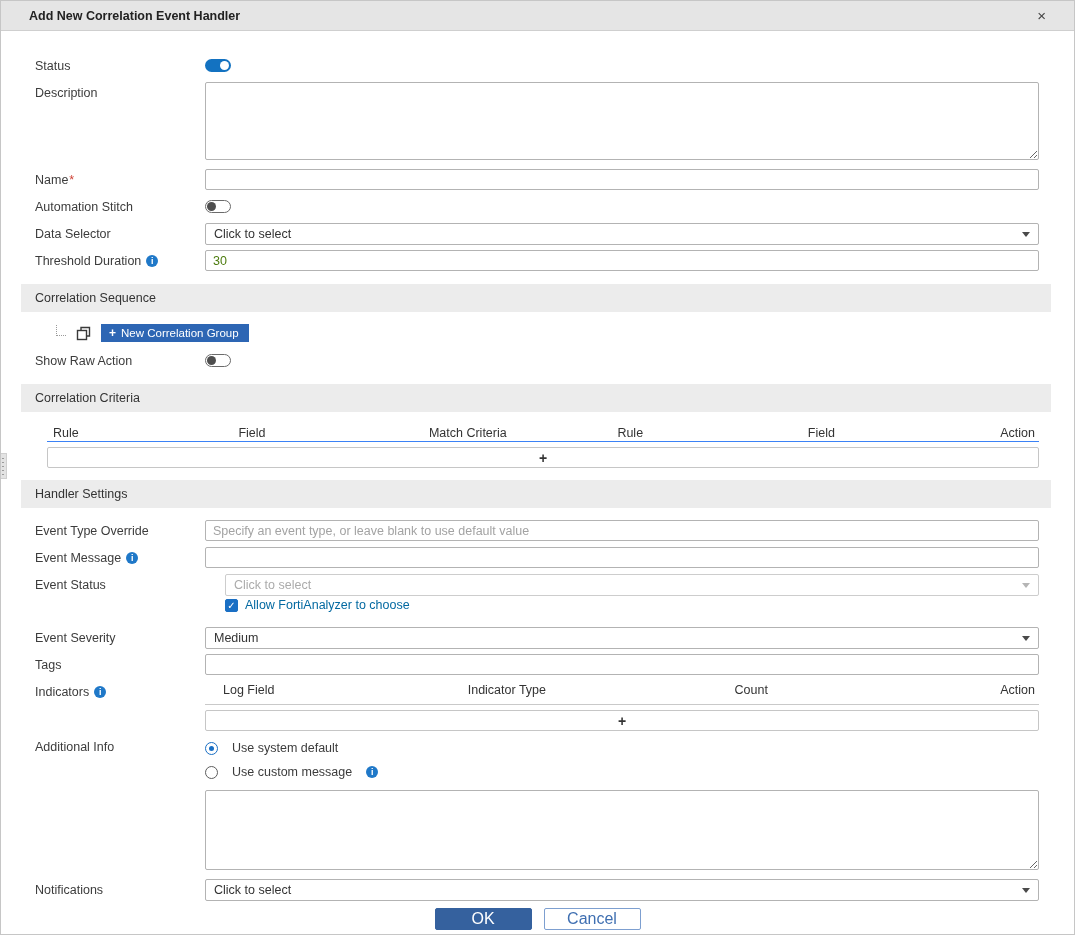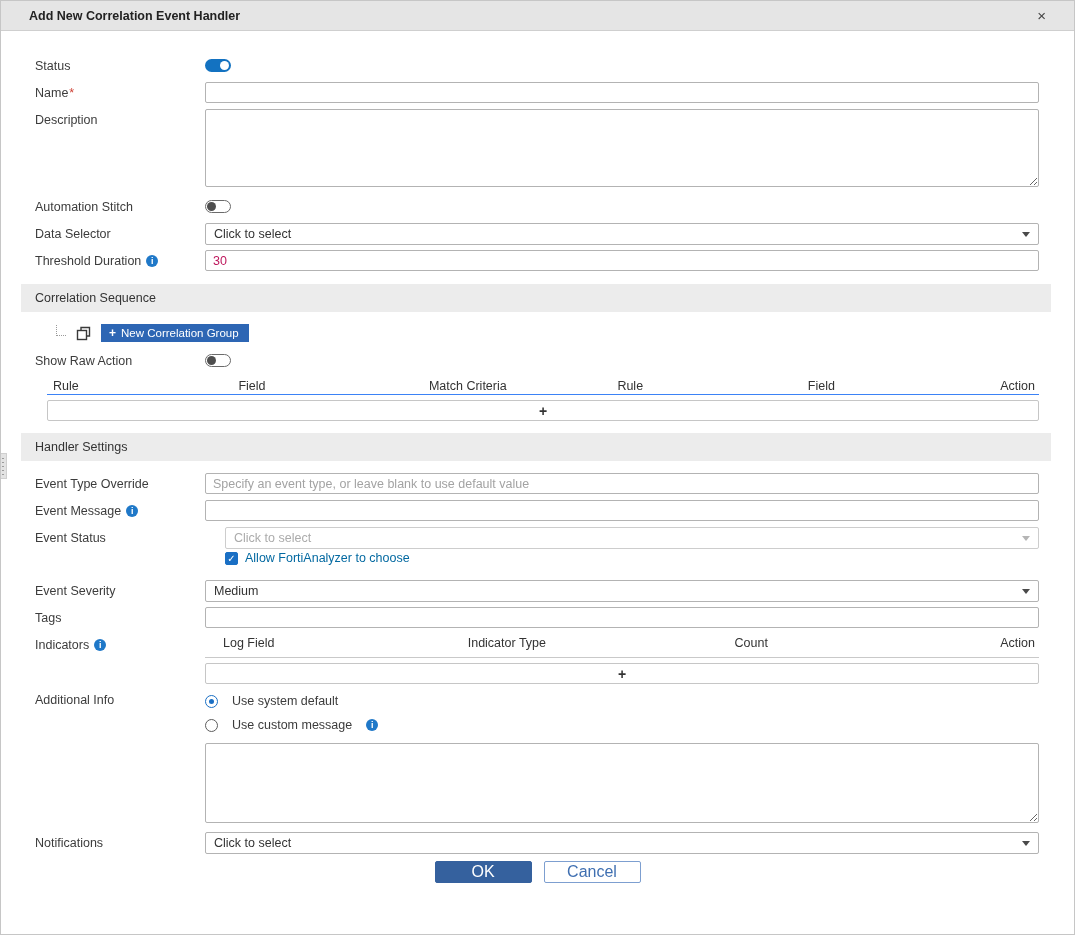--- a/index.html
+++ b/index.html
@@ -19,21 +19,21 @@
   .close-x { margin-left:auto; font-size:15px; font-weight:400; color:#444; cursor:pointer; line-height:1; }
   
   .content { padding-top:24px; }
   .row { display:flex; align-items:flex-start; padding:0 35px 0 34px; margin-bottom:5px; min-height:22px; }
   .lbl { flex:0 0 170px; font-size:12.5px; color:#3c3c3c; line-height:22px; }
   .ctl { flex:1 1 auto; min-width:0; }
   .req { color:#cf4236; margin-left:1px; }
   
   input.text {
     width:100%; height:21px; border:1px solid #b3b3b3; border-radius:2px;
-    padding:0 7px; font-size:12.5px; color:#be185d; outline:none;
+    padding:0 7px; font-size:12.5px; color:#4d7c0f; outline:none;
     font-family:"Liberation Sans", sans-serif;
   }
   input.text::placeholder { color:#a3a3a3; }
   textarea.area {
     width:100%; height:78px; border:1px solid #b3b3b3; border-radius:2px;
     resize:both; outline:none; font-family:"Liberation Sans", sans-serif; font-size:12.5px; padding:4px 6px; color:#333;
   }
   textarea.area.big { height:80px; }
   
   .select {
@@ -134,27 +134,27 @@
   <div class="row">
     <div class="lbl">Status</div>
     <div class="ctl">
       <div class="toggle on">
           <span class="knob"></span>
         </div>
     </div>
   </div>
 
   <div class="row">
+    <div class="lbl">Description</div>
+    <div class="ctl"><textarea class="area" style=""></textarea></div>
+  </div>
+
+  <div class="row">
     <div class="lbl"><span>Name</span><span class="req">*</span></div>
     <div class="ctl"><input class="text" type="text" style=""></div>
-  </div>
-
-  <div class="row">
-    <div class="lbl">Description</div>
-    <div class="ctl"><textarea class="area" style=""></textarea></div>
   </div>
 
   <div class="row">
     <div class="lbl">Automation Stitch</div>
     <div class="ctl">
       <div class="toggle off">
           <span class="knob"></span>
         </div>
     </div>
   </div>
@@ -190,20 +190,21 @@
 
   <div class="row">
     <div class="lbl">Show Raw Action</div>
     <div class="ctl">
       <div class="toggle off">
           <span class="knob"></span>
         </div>
     </div>
   </div>
 
+  <div class="band">Correlation Criteria</div>
 
   <div class="table-block">
     <div class="thead6">
       <span class="c1">Rule</span>
       <span>Field</span>
       <span>Match Criteria</span>
       <span>Rule</span>
       <span>Field</span>
       <span class="last">Action</span>
     </div>

